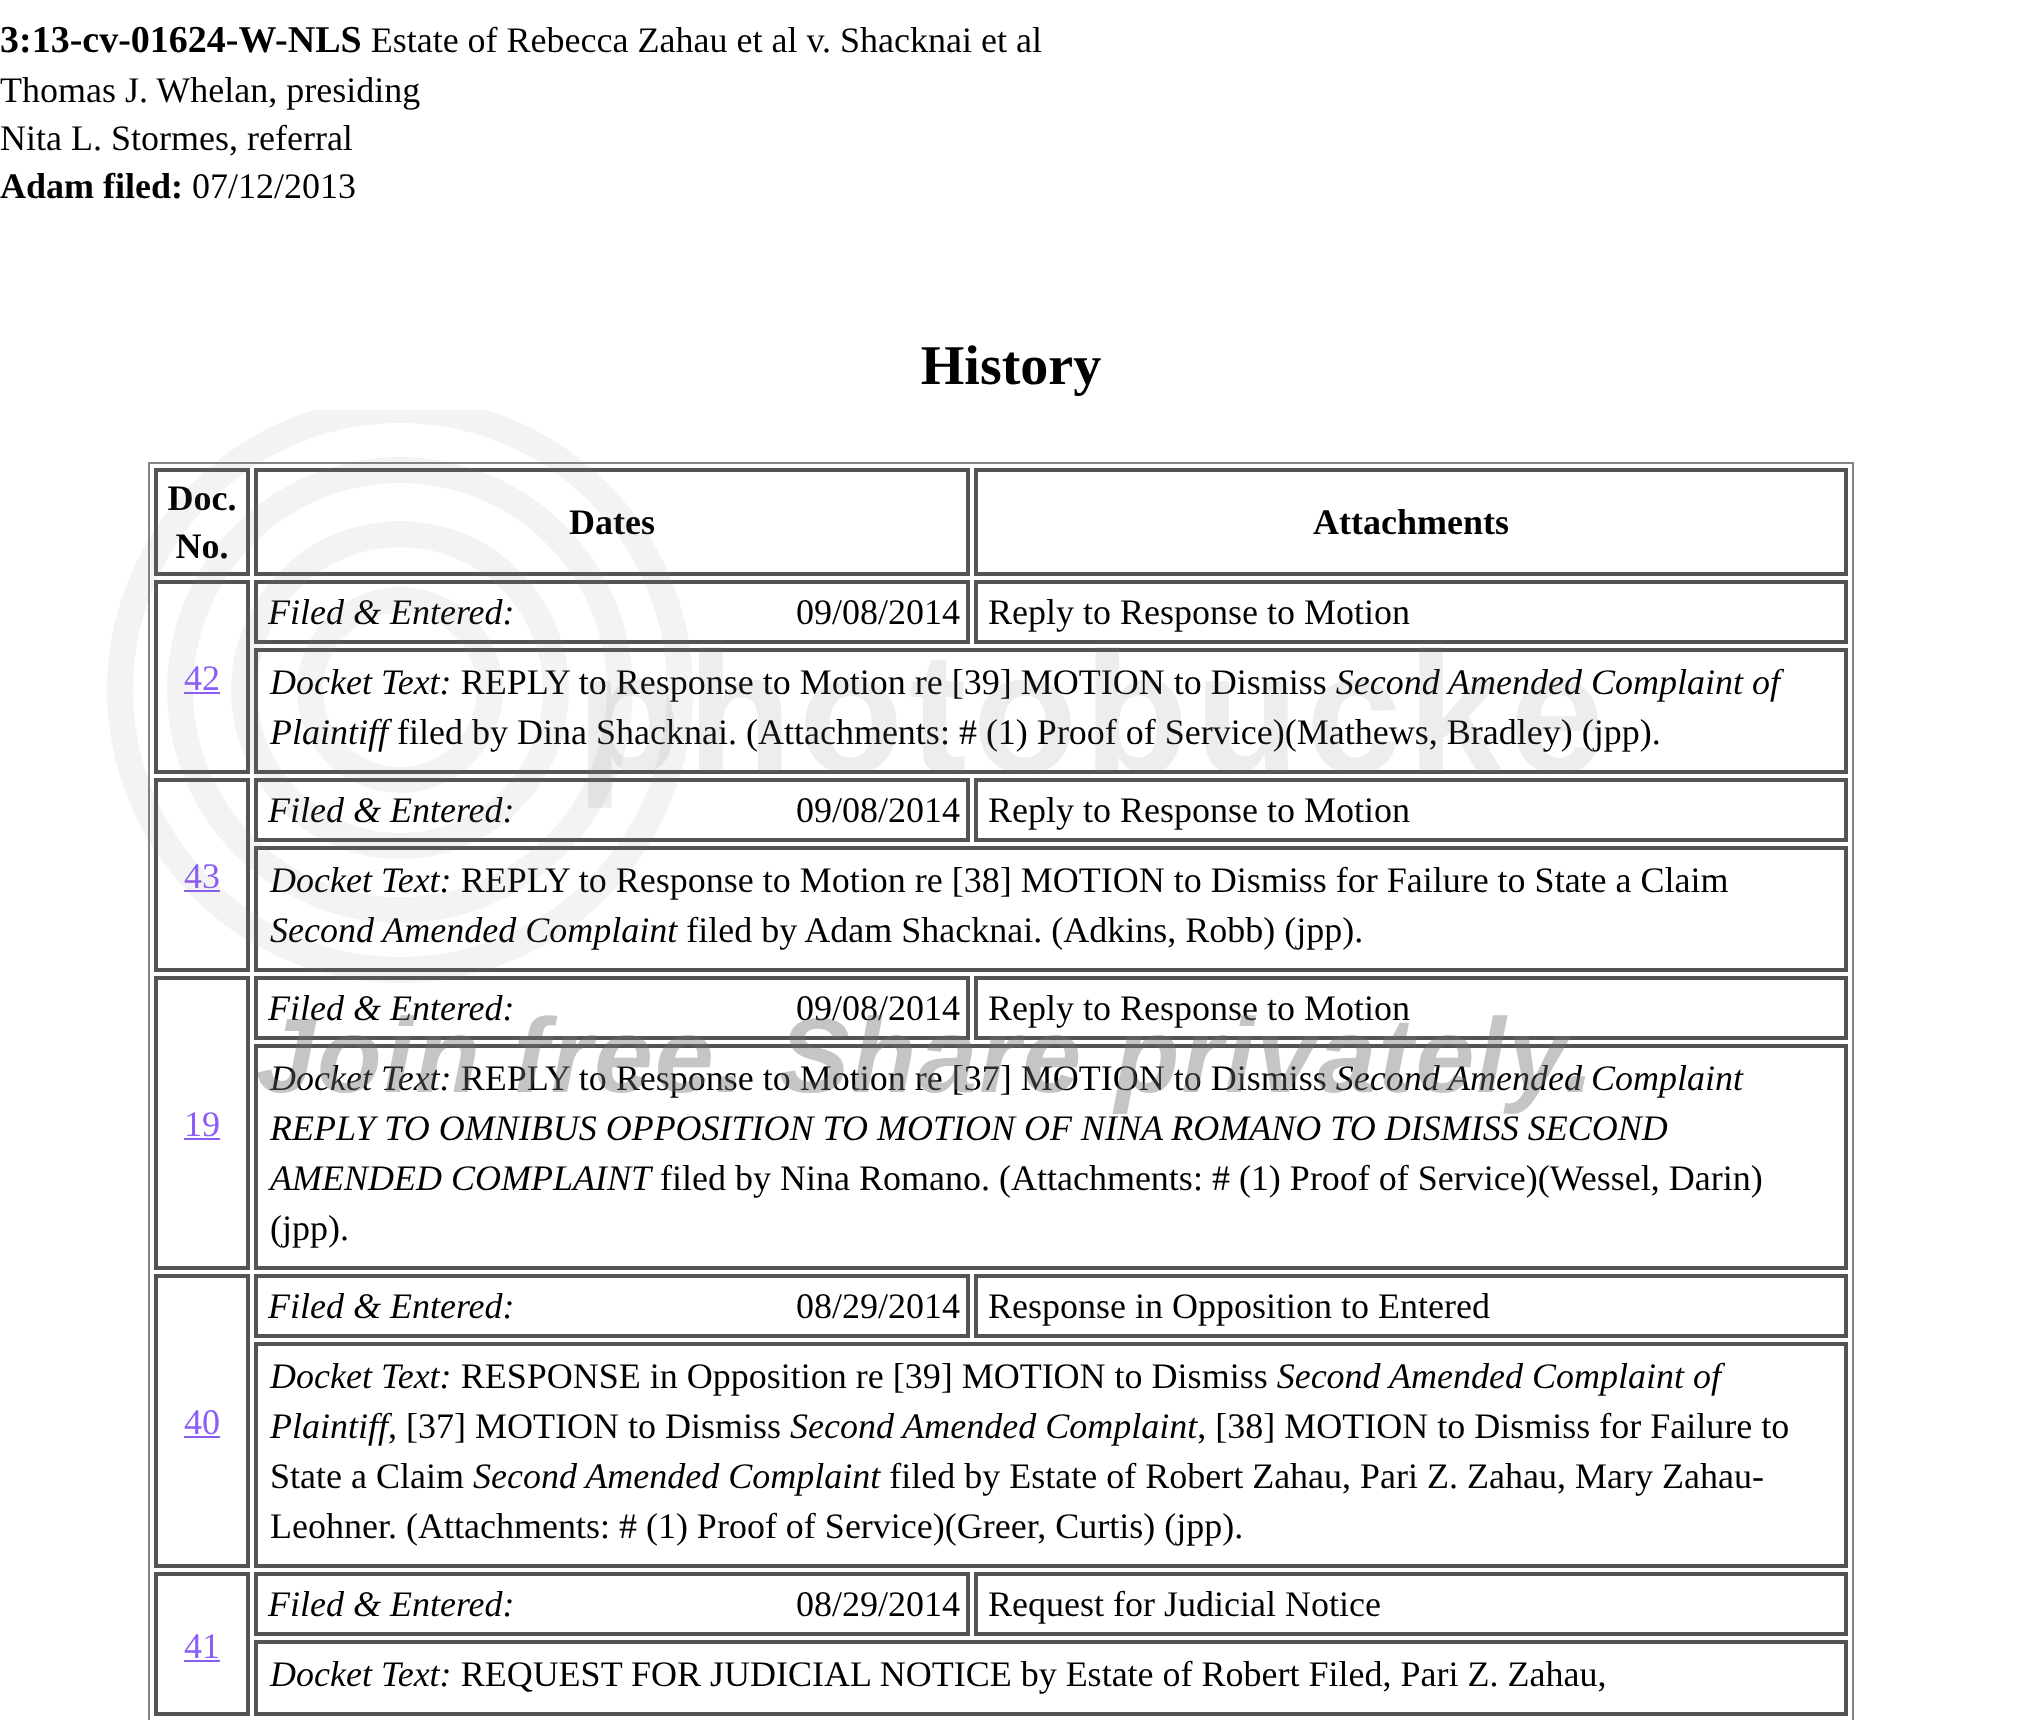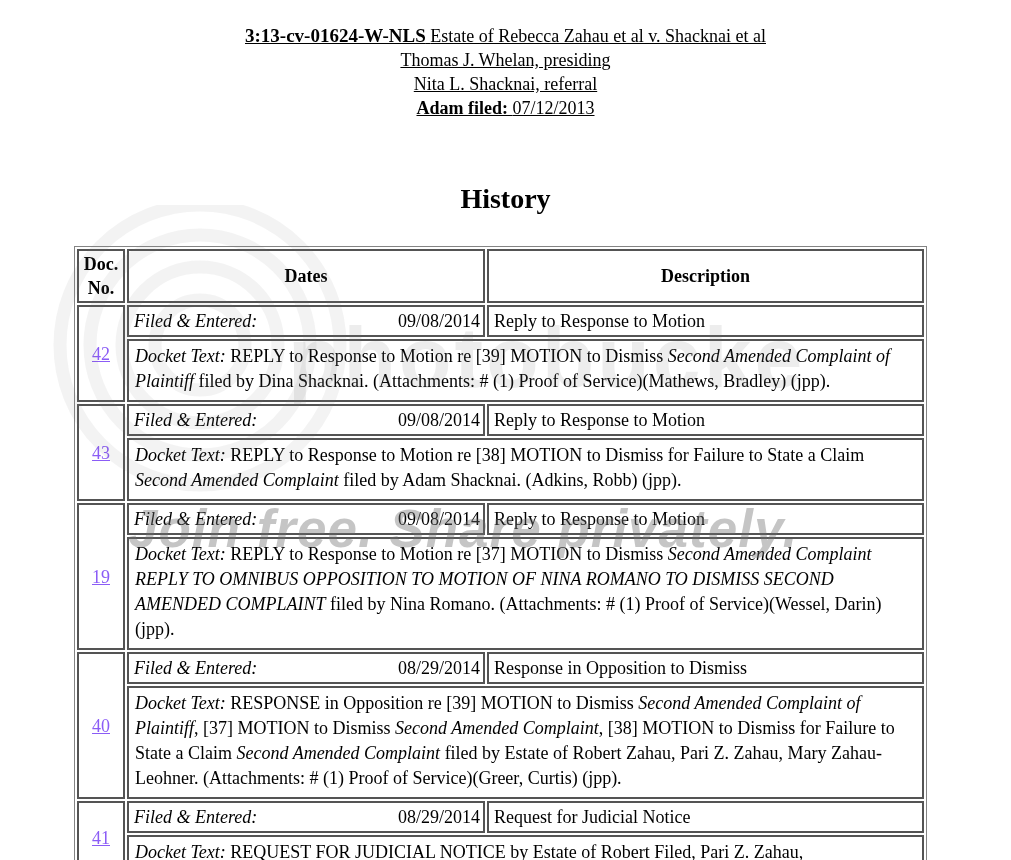--- a/index.html
+++ b/index.html
@@ -11,25 +11,23 @@
     width: 1011px;
     height: 860px;
     overflow: hidden;
     position: relative;
     font-family: "Liberation Serif", serif;
     color: #000000;
   }
 
   
   .case-header {
-    padding-top: 24px;
-    text-align: center;
+    padding-top: 8px;
     font-size: 18px;
     line-height: 24px;
-    text-decoration: underline;
   }
   .case-number {
     font-weight: bold;
     font-size: 19px;
   }
   .bold-label { font-weight: bold; }
 
   
   .page-title {
     margin-top: 63px;
@@ -139,40 +137,40 @@
 </style>
 </head>
 <body>
 
 <div class="case-header">
   <div>
     <span class="case-number">3:13-cv-01624-W-NLS</span>
     <span>Estate of Rebecca Zahau et al v. Shacknai et al</span>
   </div>
   <div>Thomas J. Whelan, presiding</div>
-  <div>Nita L. Shacknai, referral</div>
+  <div>Nita L. Stormes, referral</div>
   <div>
     <span class="bold-label">Adam filed:</span>
     <span>07/12/2013</span>
   </div>
 </div>
 
 <div class="page-title">History</div>
 
 <table class="history">
   <colgroup>
     <col style="width:48px">
     <col style="width:358px">
     <col>
   </colgroup>
   <thead>
     <tr>
       <th>Doc. No.</th>
       <th>Dates</th>
-      <th>Description</th>
+      <th>Attachments</th>
     </tr>
   </thead>
   <tbody id="history-rows">
   <tr class="filed-row">
     <td class="doc-cell" rowspan="2">
       <a class="doc-link" href="#">42</a>
     </td>
     <td class="dates-cell">
       <div class="dates-inner">
         <span class="filed-label">Filed &amp; Entered:</span>
@@ -229,21 +227,21 @@
   <tr class="filed-row">
     <td class="doc-cell" rowspan="2">
       <a class="doc-link" href="#">40</a>
     </td>
     <td class="dates-cell">
       <div class="dates-inner">
         <span class="filed-label">Filed &amp; Entered:</span>
         <span class="filed-date">08/29/2014</span>
       </div>
     </td>
-    <td class="desc-cell">Response in Opposition to Dismiss</td>
+    <td class="desc-cell">Response in Opposition to Entered</td>
   </tr>
   <tr class="docket-row">
     <td class="docket-cell" colspan="2">
       <span class="docket-label">Docket Text: </span>
       <span><span>RESPONSE in Opposition re [39] MOTION to Dismiss </span><span class="it">Second Amended Complaint of Plaintiff</span><span>, [37] MOTION to Dismiss </span><span class="it">Second Amended Complaint</span><span>, [38] MOTION to Dismiss for Failure to State a Claim </span><span class="it">Second Amended Complaint</span><span> filed by Estate of Robert Zahau, Pari Z. Zahau, Mary Zahau-Leohner. (Attachments: # (1) Proof of Service)(Greer, Curtis) (jpp).</span></span>
     </td>
   </tr>
 
   <tr class="filed-row">
     <td class="doc-cell" rowspan="2">

